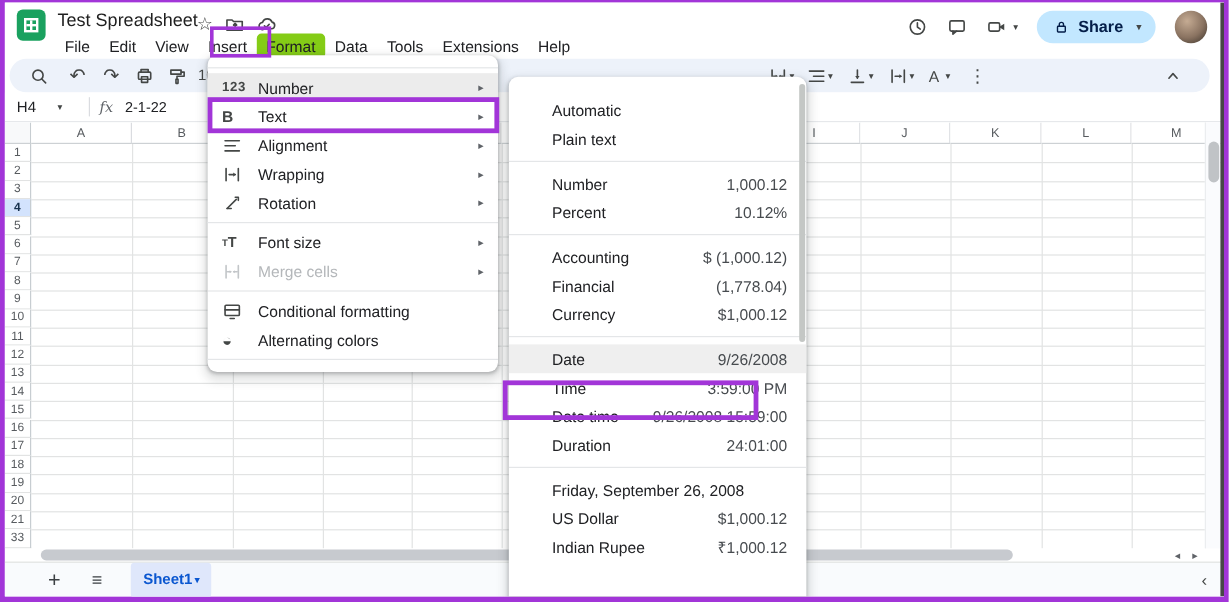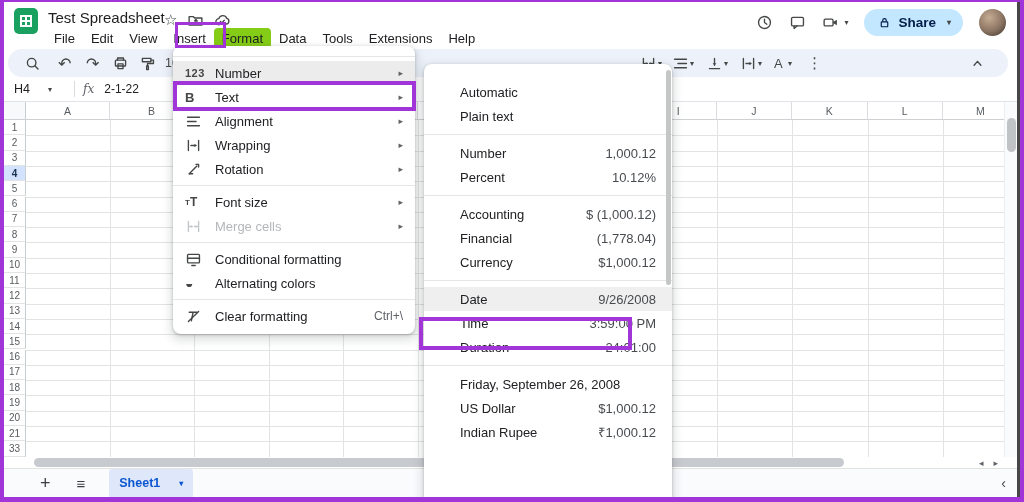--- a/index.html
+++ b/index.html
@@ -47,21 +47,21 @@
   
   .vscroll{right:3px;top:100px;width:13px;height:355px;background:#fafbfd;border-left:1px solid #ebedef;z-index:6;}
   .vthumb{position:absolute;left:2px;top:16px;width:9px;height:34px;background:#c0c3c6;border-radius:5px;}
   .hscroll-thumb{left:30px;top:456px;width:810px;height:9px;background:#c7cacf;border-radius:5px;z-index:6;}
   .scroll-arrows{right:22px;top:456px;display:flex;gap:10px;color:#5f6368;font-size:9px;z-index:6;}
   .dark-edge{right:0;top:0;width:3px;height:495px;background:#474747;z-index:7;}
   
   .bottombar{left:0;top:466px;width:1016px;height:29px;background:#f9fbfd;border-top:1px solid #e1e3e1;display:flex;align-items:center;z-index:5;}
   .bb-plus{margin-left:36px;font-size:18px;color:#3c4043;line-height:1;}
   .bb-sheets{margin-left:26px;font-size:15px;color:#3c4043;}
-  .sheet-tab{margin-left:24px;background:#dfe7fb;border-radius:3px;height:29px;display:flex;align-items:center;gap:19px;padding:0 10px;color:#0b57d0;font-size:12.5px;font-weight:bold;}
+  .sheet-tab{margin-left:24px;background:#dfe7fb;border-radius:3px;height:29px;display:flex;align-items:center;gap:2px;padding:0 10px;color:#0b57d0;font-size:12.5px;font-weight:bold;}
   .tab-caret{font-size:8px;color:#0b57d0;}
   .bb-chevron{position:absolute;right:14px;color:#444746;font-size:14px;}
   
   .panel{position:absolute;background:#fff;border-radius:8px;box-shadow:0 1px 3px rgba(60,64,67,.3),0 4px 8px 3px rgba(60,64,67,.15);z-index:10;}
   #format-menu{left:169px;top:44px;width:242px;padding:6px 0;}
   #number-menu{left:420px;top:62px;width:248px;height:433px;padding:16px 0;border-bottom-left-radius:0;border-bottom-right-radius:0;overflow:hidden;}
   .fm-row{display:flex;align-items:center;height:24px;padding:0 12px;font-size:13px;color:#202124;}
   .fm-ic{width:30px;display:flex;align-items:center;color:#444746;}
   .fm-arrow{margin-left:auto;font-size:9px;color:#5f6368;}
   .fm-short{margin-left:auto;font-size:12px;color:#5f6368;}
@@ -395,30 +395,20 @@
           </div>
           <div style="white-space: nowrap;">Conditional formatting</div>
         </div>
         <div class="fm-row">
           <div class="fm-ic icn">
             <span style="font-size:14px;">◒</span>
           </div>
           <div style="white-space: nowrap;">Alternating colors</div>
         </div>
         <div class="menu-div"></div>
-        <div class="fm-row">
-          <div class="fm-ic icn">
-            <svg width="17" height="17" viewBox="0 0 20 20" fill="none" stroke="currentColor" stroke-width="1.6" stroke-linecap="round" stroke-linejoin="round">
-              <path d="M5 5h9M9.5 5L7.5 15"></path>
-              <path d="M4 16L16 4"></path>
-            </svg>
-          </div>
-          <div style="white-space: nowrap;">Clear formatting</div>
-          <div class="fm-short">Ctrl+\</div>
-        </div>
       </div>
 
   <div class="panel" id="number-menu">
     <div class="nm-scroll"></div>
   <div class="nm-row">
           <div style="white-space: nowrap;">Automatic</div>
         </div>
         <div class="nm-row">
           <div style="white-space: nowrap;">Plain text</div>
         </div>
@@ -447,20 +437,24 @@
         <div class="menu-div2"></div>
         <div class="nm-row nm-hl">
           <div style="white-space: nowrap;">Date</div>
           <div class="nm-val">9/26/2008</div>
         </div>
         <div class="nm-row">
           <div style="white-space: nowrap;">Time</div>
           <div class="nm-val">3:59:00 PM</div>
         </div>
         <div class="nm-row">
+          <div style="white-space: nowrap;">Date time</div>
+          <div class="nm-val">9/26/2008 15:59:00</div>
+        </div>
+        <div class="nm-row">
           <div style="white-space: nowrap;">Duration</div>
           <div class="nm-val">24:01:00</div>
         </div>
         <div class="menu-div2"></div>
         <div class="nm-row">
           <div style="white-space: nowrap;">Friday, September 26, 2008</div>
         </div>
         <div class="nm-row">
           <div style="white-space: nowrap;">US Dollar</div>
           <div class="nm-val">$1,000.12</div>

